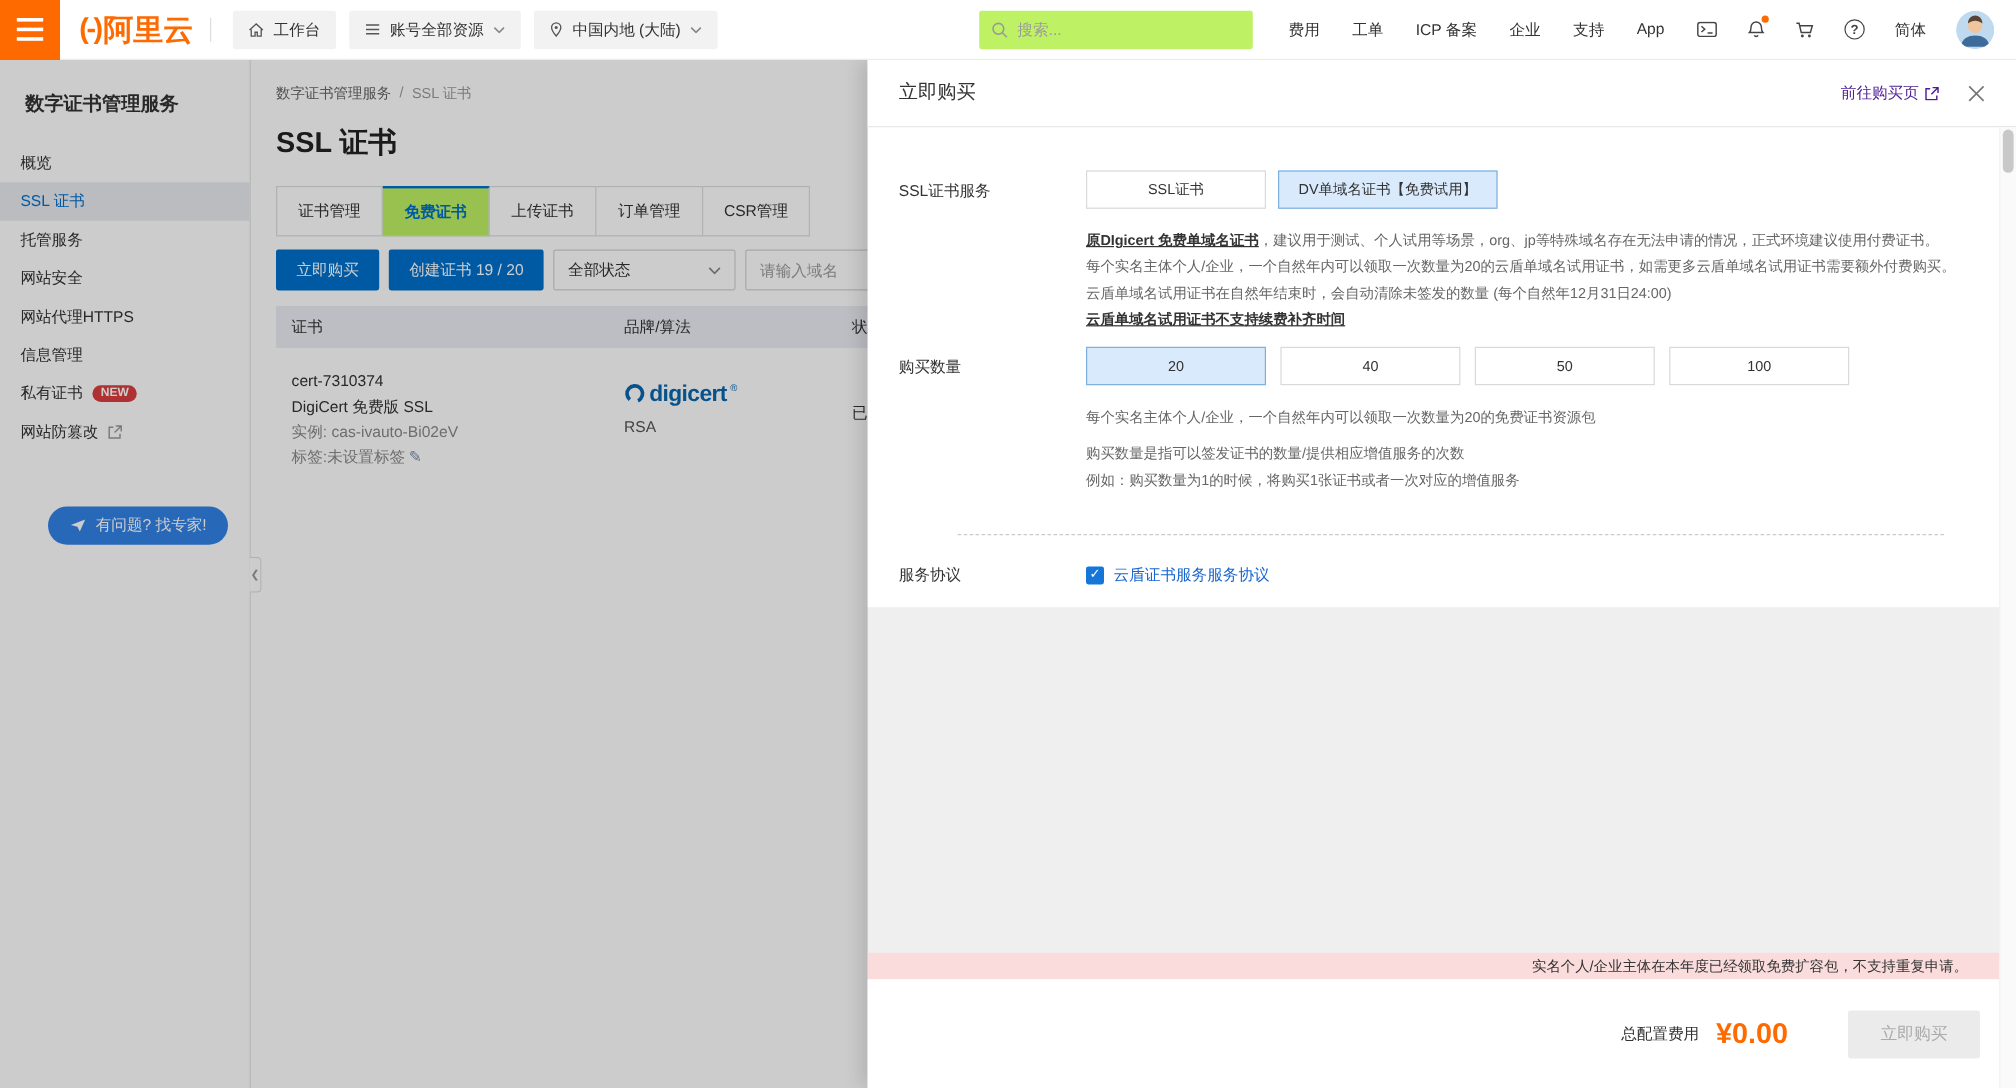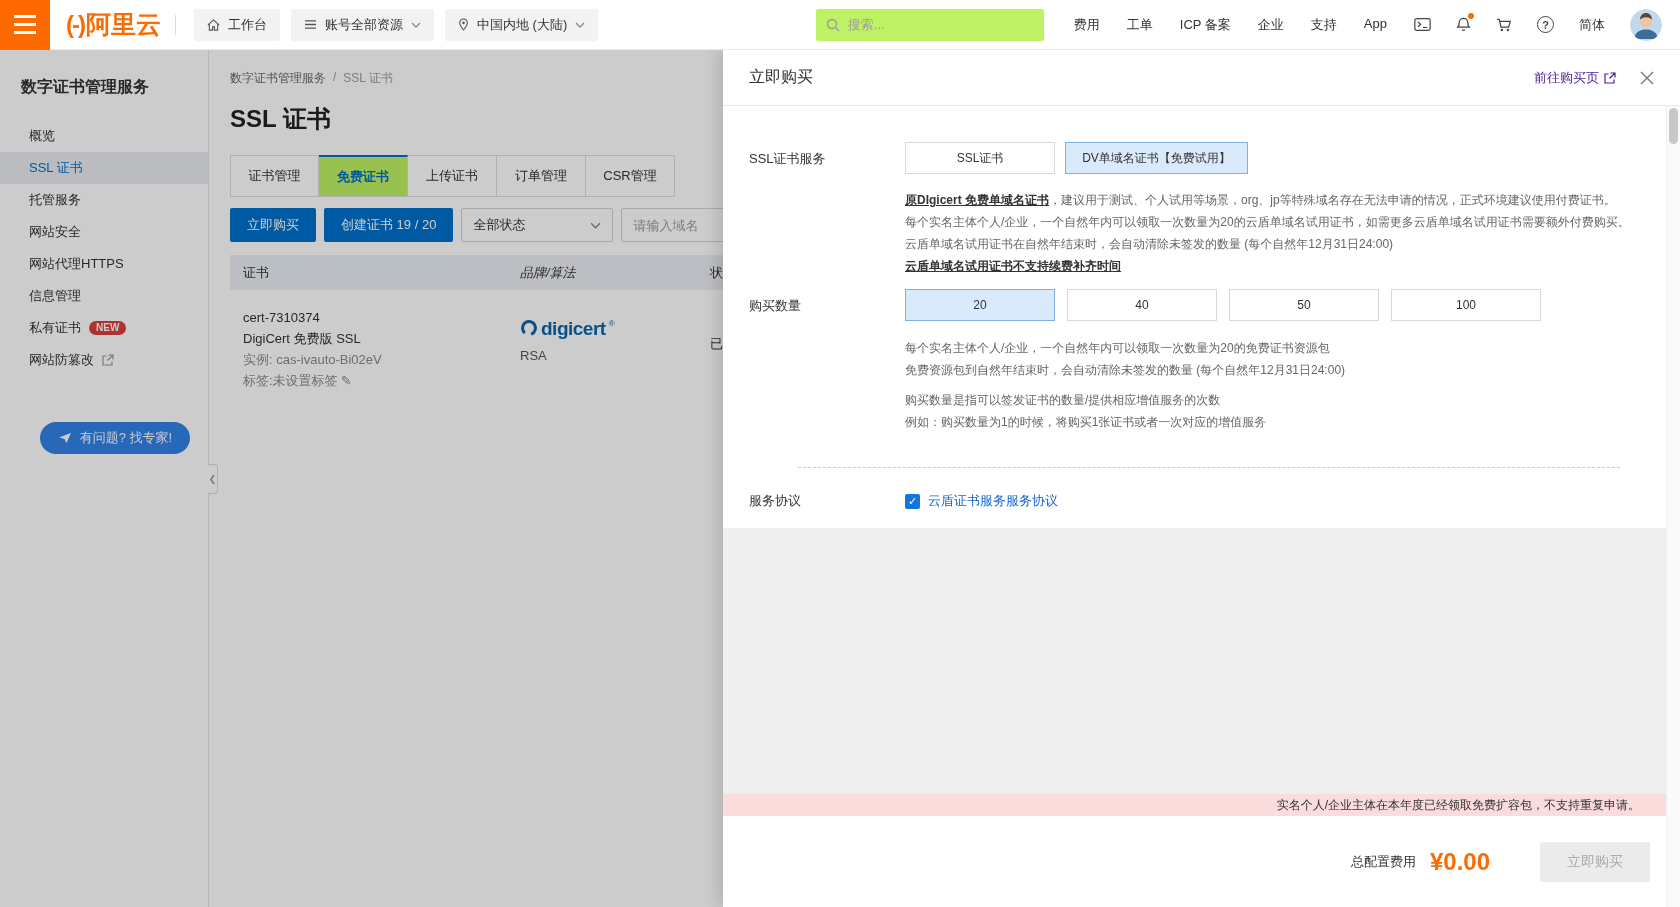--- a/index.html
+++ b/index.html
@@ -40,21 +40,21 @@
   .avatar { width:32px; height:32px; border-radius:50%; overflow:hidden; cursor:pointer; }
 
   
   .workspace { position:relative; height:857px; background:#fff; }
   .mask { position:absolute; inset:0; background:rgba(0,0,0,0.2); z-index:5; }
 
   
   .sidebar { position:absolute; top:0; left:0; bottom:0; width:209px; background:#fff;
              border-right:1px solid #e5e5e5; }
   .sidebar-title { font-size:16px; font-weight:bold; color:#333; padding:27px 0 22px 21px; }
-  .menu-item { height:32px; display:flex; align-items:center; padding-left:29px; font-size:13px;
+  .menu-item { height:32px; display:flex; align-items:center; padding-left:17px; font-size:13px;
                color:#333; cursor:pointer; gap:8px; }
   .menu-item.active { background:#E9EBEF; color:#0070CC; }
   .new-badge { background:#DB3E3E; color:#fff; font-size:10px; border-radius:9px; padding:2px 7px;
                line-height:1; font-weight:bold; }
   .ext-ic { color:#999; }
   .expert-btn { margin:46px 0 0 40px; width:150px; height:32px; background:#3283E8; color:#fff;
                 border:none; border-radius:16px; display:flex; align-items:center; justify-content:center;
                 gap:8px; font-size:13px; cursor:pointer; font-family:inherit; }
   .collapse-handle { position:absolute; left:208px; top:414px; width:10px; height:30px; background:#fff;
                      border:1px solid #ddd; border-left:none; border-radius:0 4px 4px 0; color:#999;
@@ -79,21 +79,21 @@
   .select { width:152px; height:34px; border:1px solid #D3D4D6; border-radius:2px; background:#fff;
             display:flex; align-items:center; justify-content:space-between; padding:0 11px;
             font-size:13px; color:#333; cursor:pointer; }
   .domain-input { width:220px; height:34px; border:1px solid #D3D4D6; border-radius:2px;
                   padding:0 11px; font-size:13px; font-family:inherit; outline:none; }
   .domain-input::placeholder { color:#9c9c9c; }
   .table { margin-top:13px; width:1200px; }
   .thead { height:35px; background:#EBEEF4; display:flex; align-items:center; font-size:13px;
            color:#333; padding-left:13px; }
   .th-cert { width:277px; }
-  .th-brand { width:190px;font-style:italic; }
+  .th-brand { width:190px; }
   .trow { display:flex; padding:17px 0 18px 13px; font-size:13px; }
   .cell-cert { width:277px; line-height:21px; }
   .cell-cert .muted { color:#8a8a8a; }
   .tag-edit { color:#7A8EA6; cursor:pointer; margin-left:3px; }
   .cell-brand { width:190px; padding-top:12px; }
   .dclogo { display:flex; align-items:flex-start; gap:3px; color:#0B67AE; }
   .dclogo .nm { font-size:19px; font-weight:bold; letter-spacing:-0.5px; line-height:19px; }
   .dclogo .reg { font-size:8px; line-height:8px; margin-top:1px; }
   .algo { color:#555; margin-top:10px; }
   .cell-status { padding-top:28px; color:#333; }
@@ -405,21 +405,20 @@
           <div class="opt-group qty-group">
             <div class="opt q selected">20</div>
             <div class="opt q">40</div>
             <div class="opt q">50</div>
             <div class="opt q">100</div>
           </div>
         </div>
 
         <div class="note-block tight">
           <div>每个实名主体个人/企业，一个自然年内可以领取一次数量为20的免费证书资源包</div>
-          <div>免费资源包到自然年结束时，会自动清除未签发的数量 (每个自然年12月31日24:00)</div>
           <div class="gap8"></div>
           <div>购买数量是指可以签发证书的数量/提供相应增值服务的次数</div>
           <div>例如：购买数量为1的时候，将购买1张证书或者一次对应的增值服务</div>
         </div>
 
         <div class="dashed-divider"></div>
 
         <div class="form-row agree-row">
           <div class="form-label mid">服务协议</div>
           <span class="checkbox">✓</span>

